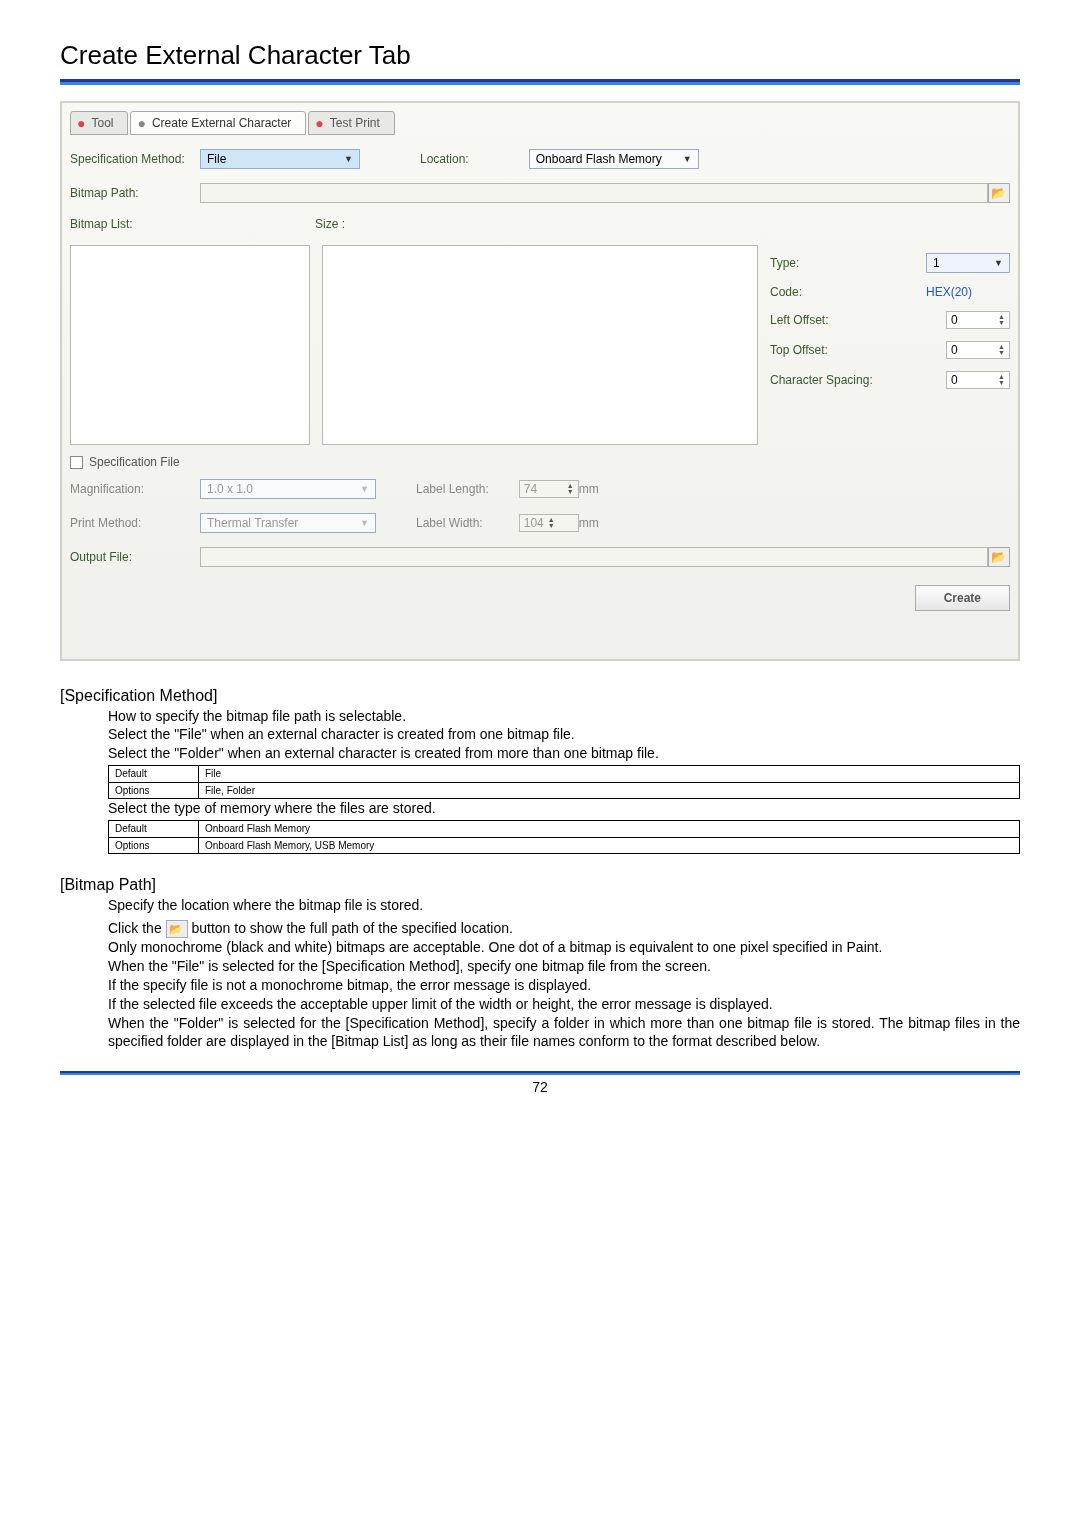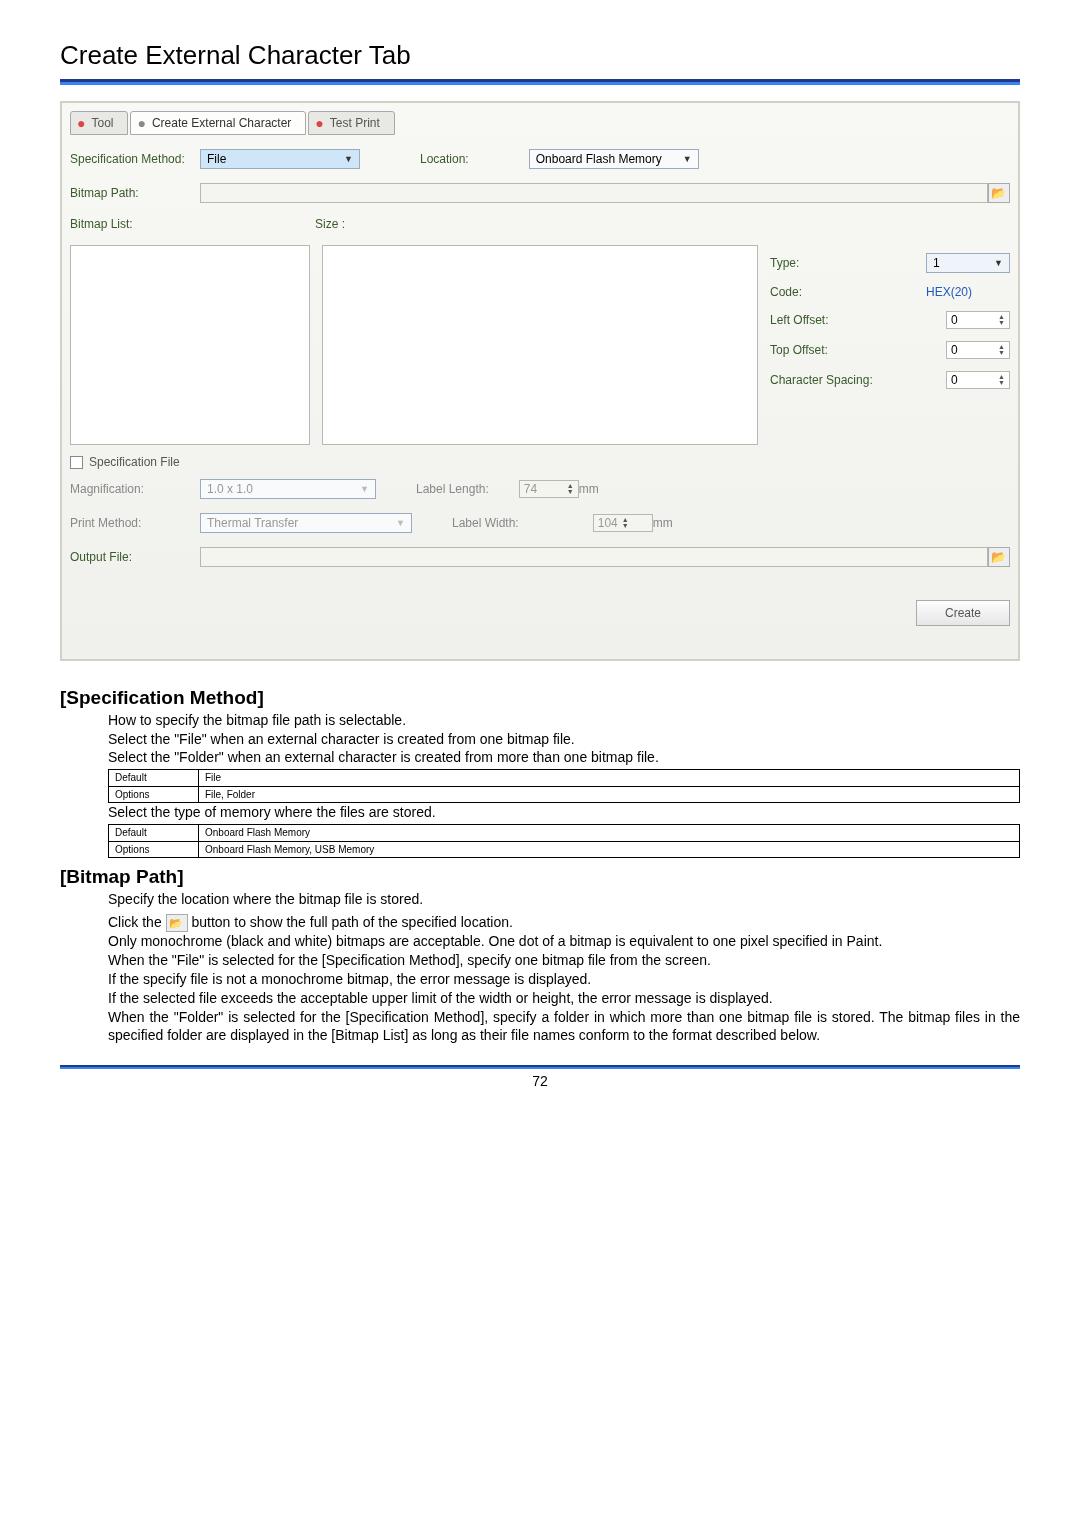--- a/index.html
+++ b/index.html
@@ -154,31 +154,32 @@
       border: 1px solid #888;
       background: #fff;
     }
     .create-btn {
       float: right;
       border: 1px solid #aaa;
       background: linear-gradient(to bottom, #fdfdfd, #e6e6e6);
       padding: 5px 28px;
       font-size: 12px;
       color: #555;
-      margin-top: 19px;
+      margin-top: 4px;
+      font-weight: bold;
     }
     .doc-section {
       margin-top: 24px;
       font-size: 14px;
       line-height: 1.35;
     }
     .doc-section h3 {
-      font-size: 19px;
-      font-weight: bold;
-      margin-top: 6px;
+      font-size: 16px;
+      font-weight: normal;
+      margin-top: 20px;
     }
     .doc-section .indent {
       margin-left: 48px;
     }
     .doc-table {
       border-collapse: collapse;
       margin-left: 48px;
       margin-top: 2px;
       width: calc(100% - 48px);
     }
@@ -334,28 +335,28 @@
       <span class="spinner-btns">
           <span>▲</span>
           <span>▼</span>
         </span>
     </div>
     <span style="color:#888; font-size:12px;">mm</span>
   </div>
 
   <div class="form-row">
     <span class="form-label" style="color:#888;">Print Method:</span>
-    <div class="dropdown" style="width:212px; color:#999;">
+    <div class="dropdown" style="width:176px; color:#999;">
       <span>Thermal Transfer</span>
       <span class="arrow" style="color:#bbb;">▼</span>
     </div>
     <div style="width:40px;"></div>
     <span class="form-label-right" style="color:#888;">Label Width:</span>
     <div style="width:36px;"></div>
-    <div class="spinner" style="width:60px; color:#999;margin-left:38px;">
+    <div class="spinner" style="width:60px; color:#999;">
       <span>104</span>
       <span class="spinner-btns">
           <span>▲</span>
           <span>▼</span>
         </span>
     </div>
     <span style="color:#888; font-size:12px;">mm</span>
   </div>
 
   <div class="form-row" style="margin-top:14px;">

